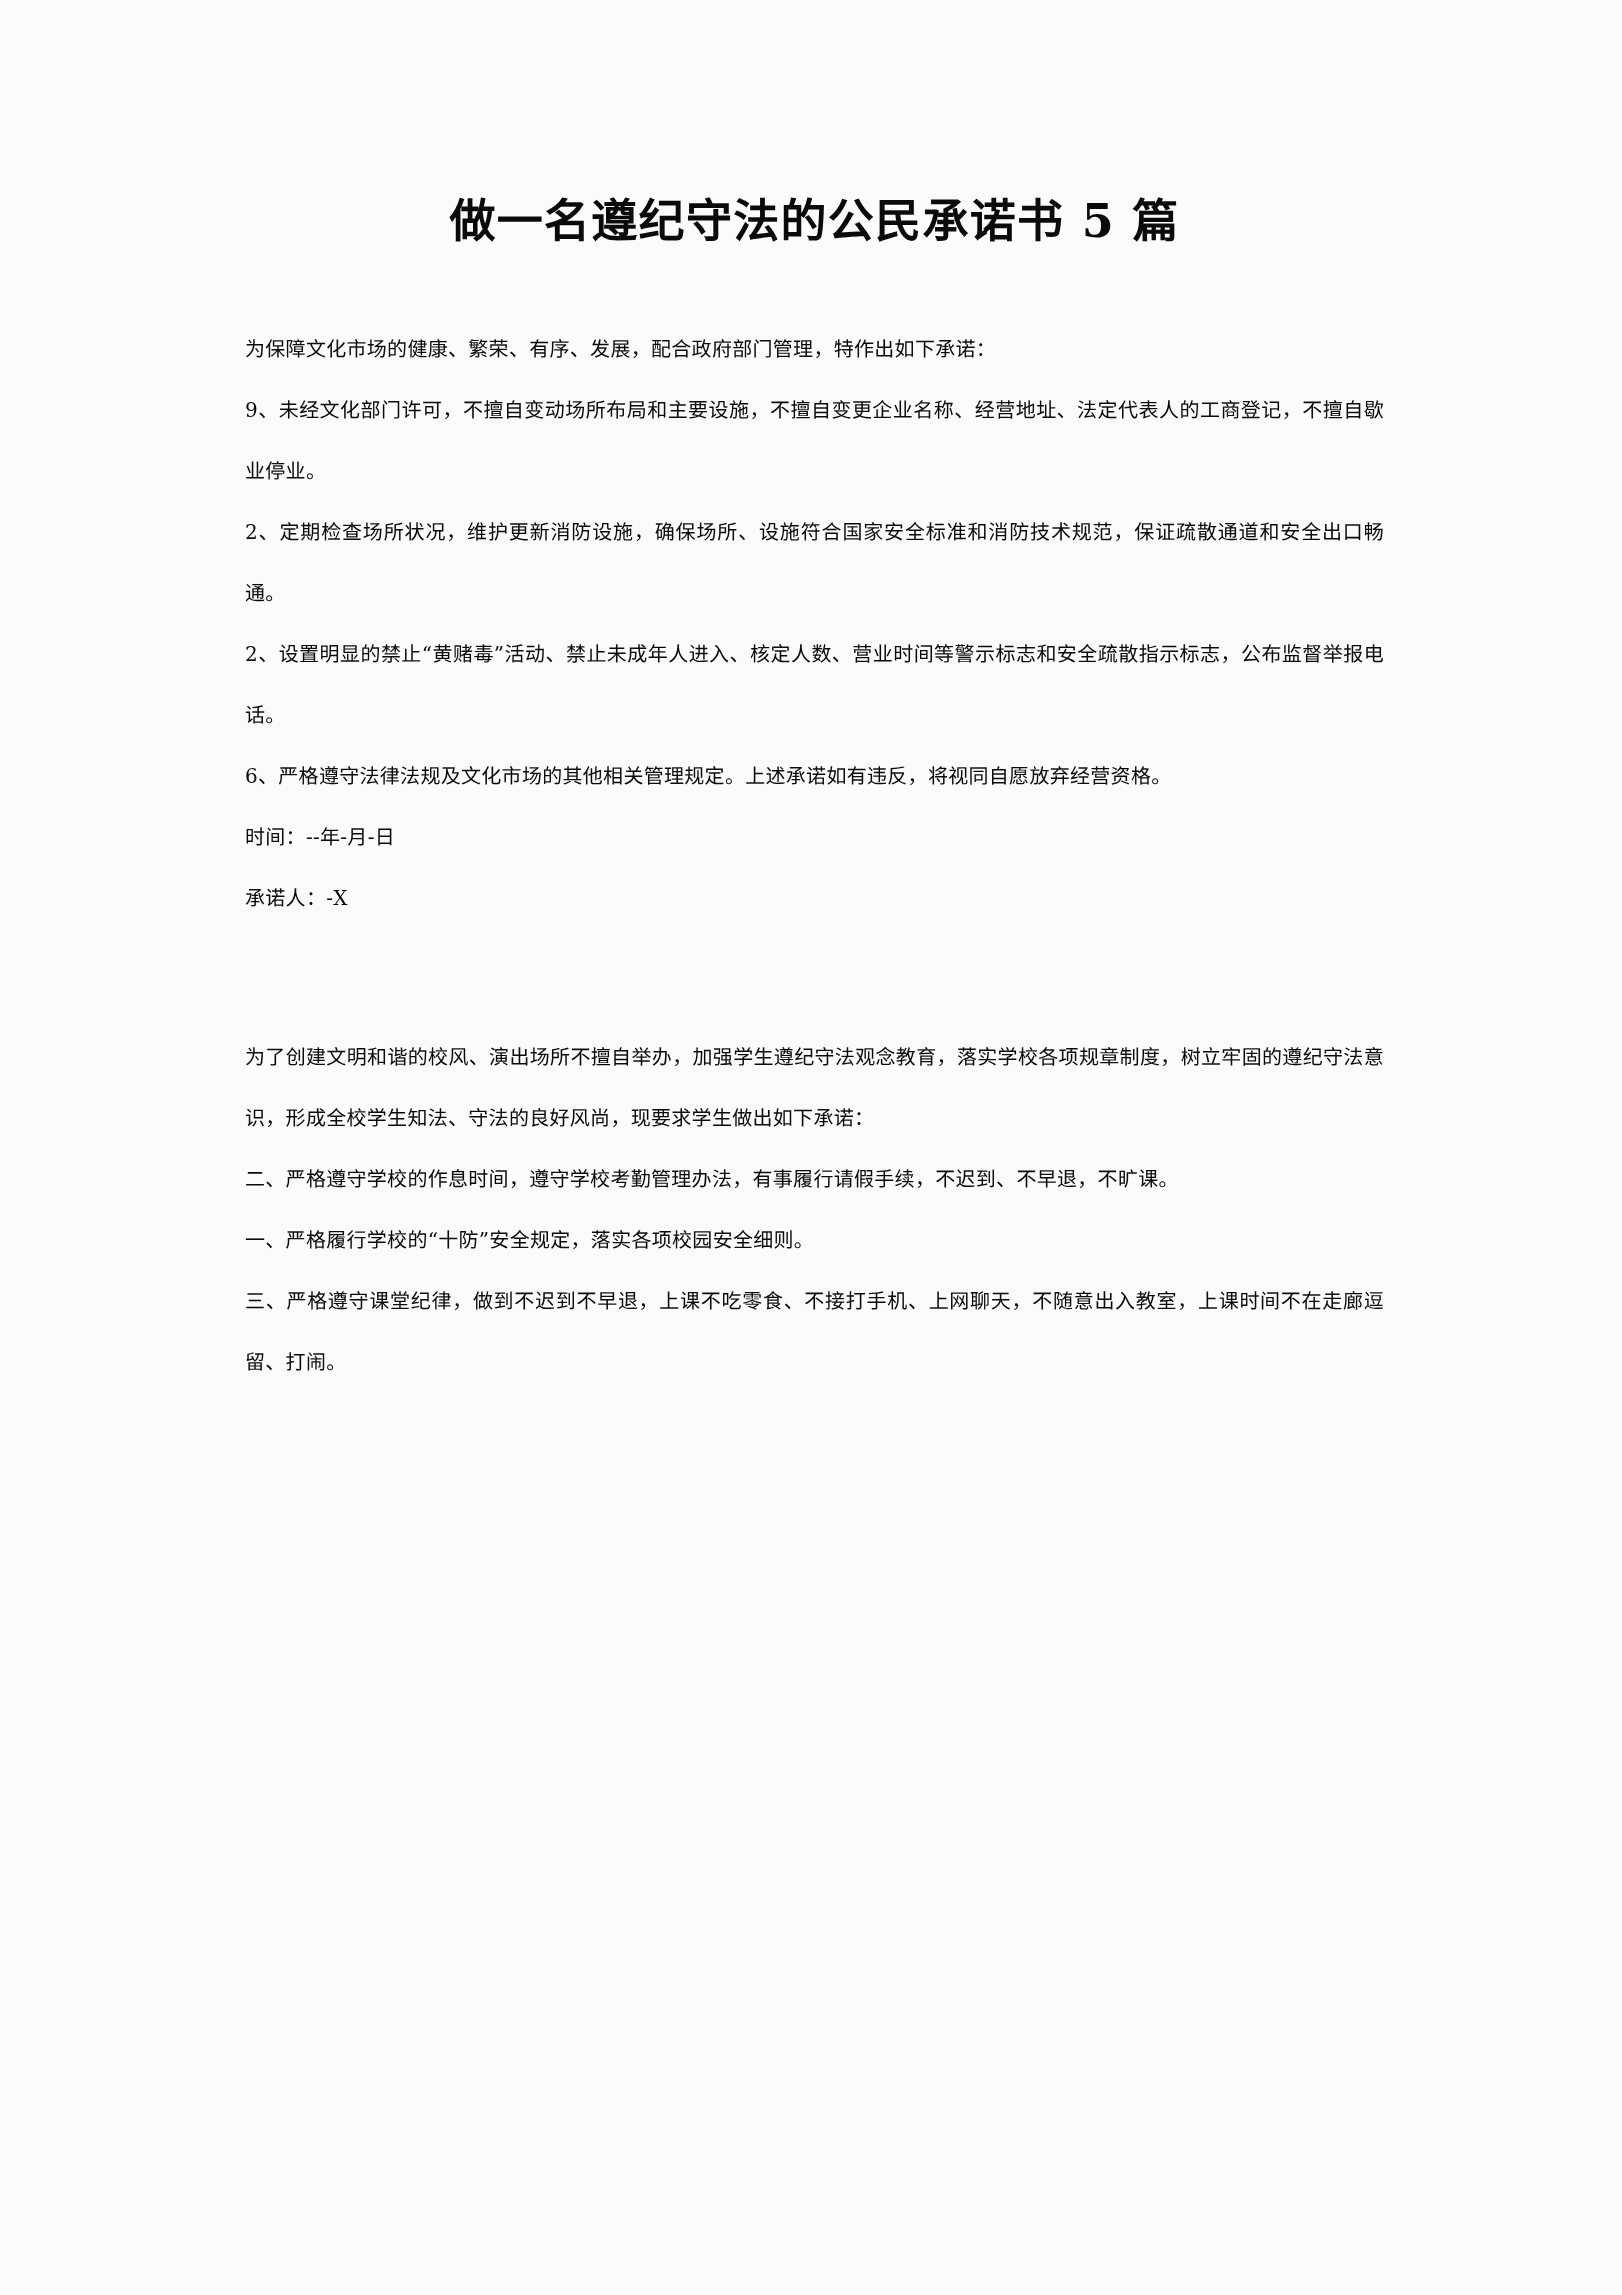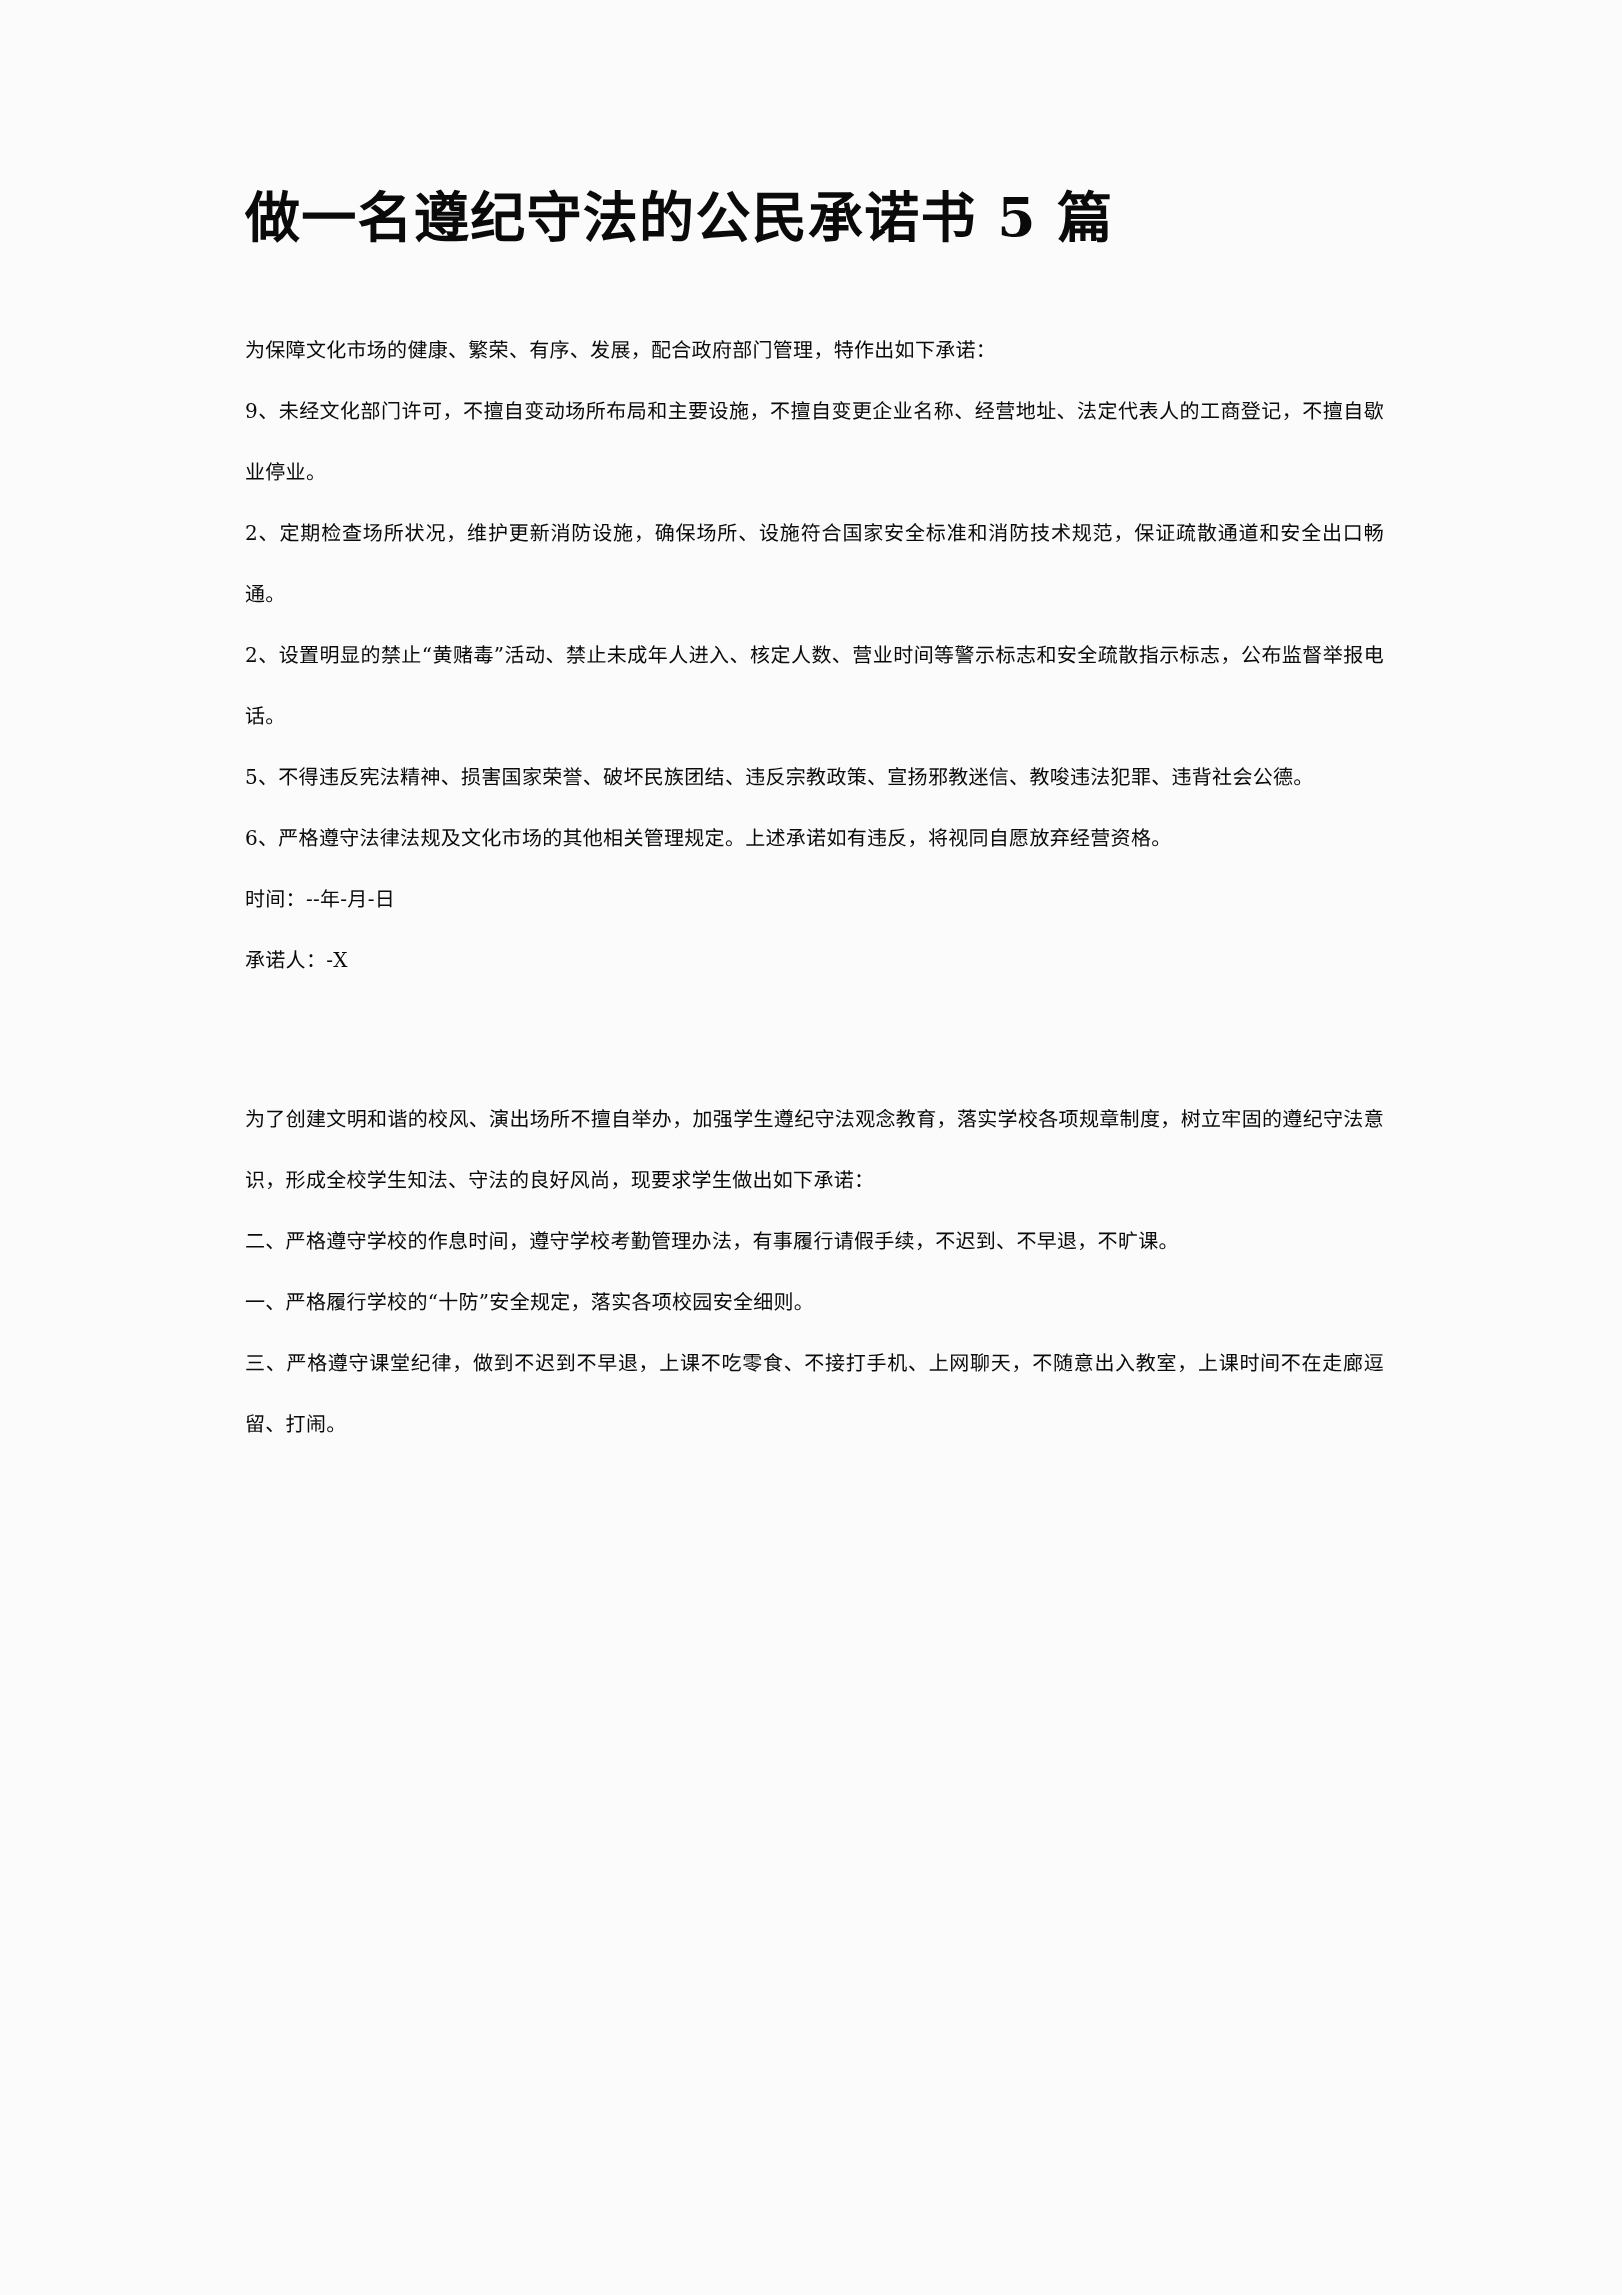--- a/index.html
+++ b/index.html
@@ -18,26 +18,26 @@
     font-family: "DejaVu Serif", "Liberation Serif", serif;
     color: #0a0a0a;
   }
   .content {
     position: absolute;
     left: 245px;
     top: 0;
     width: 1139px;
   }
   .doc-title {
-    font-size: 55px;
+    font-size: 46px;
     font-weight: 700;
     line-height: 1;
-    text-align: left;
+    text-align: center;
     letter-spacing: 1.3px;
-    margin: 0;
+    margin: 8px;
     padding-top: 190px;
     padding-bottom: 0;
     white-space: nowrap;
   }
   .body-block {
     margin-top: 75px;
   }
   .para {
     font-size: 20px;
     line-height: 61px;
@@ -63,21 +63,20 @@
 
       <p class="para">为保障文化市场的健康、繁荣、有序、发展，配合政府部门管理，特作出如下承诺：</p>
 
       <p class="para">9、未经文化部门许可，不擅自变动场所布局和主要设施，不擅自变更企业名称、经营地址、法定代表人的工商登记，不擅自歇业停业。</p>
 
       <p class="para">2、定期检查场所状况，维护更新消防设施，确保场所、设施符合国家安全标准和消防技术规范，保证疏散通道和安全出口畅通。</p>
 
       <p class="para">2、设置明显的禁止“黄赌毒”活动、禁止未成年人进入、核定人数、营业时间等警示标志和安全疏散指示标志，公布监督举报电话。</p>
 
 
-      <p class="para">5、不得违反宪法精神、损害国家荣誉、破坏民族团结、违反宗教政策、宣扬邪教迷信、教唆违法犯罪、违背社会公德。</p>
 
       <p class="para">6、严格遵守法律法规及文化市场的其他相关管理规定。上述承诺如有违反，将视同自愿放弃经营资格。</p>
 
       <p class="para">时间：--年-月-日</p>
 
       <p class="para">承诺人：-X</p>
 
     </div>
 
     <div class="spacer-gap"></div>

